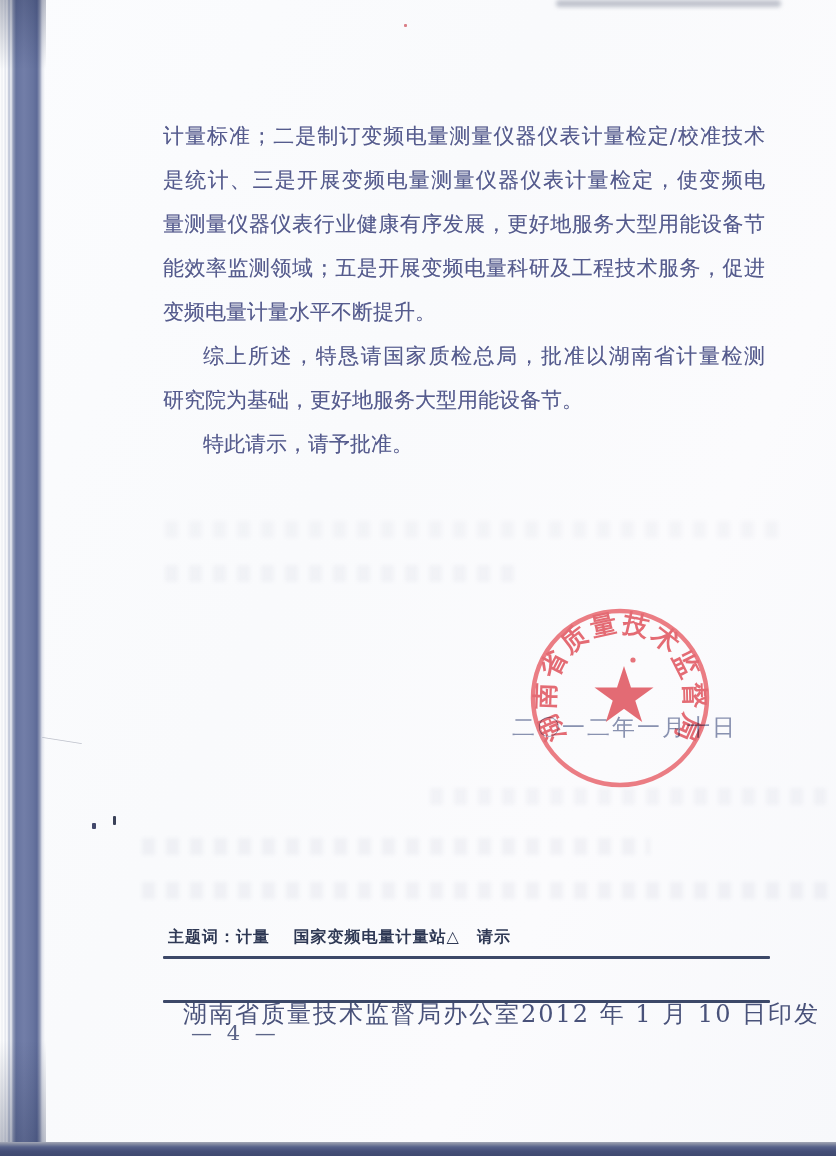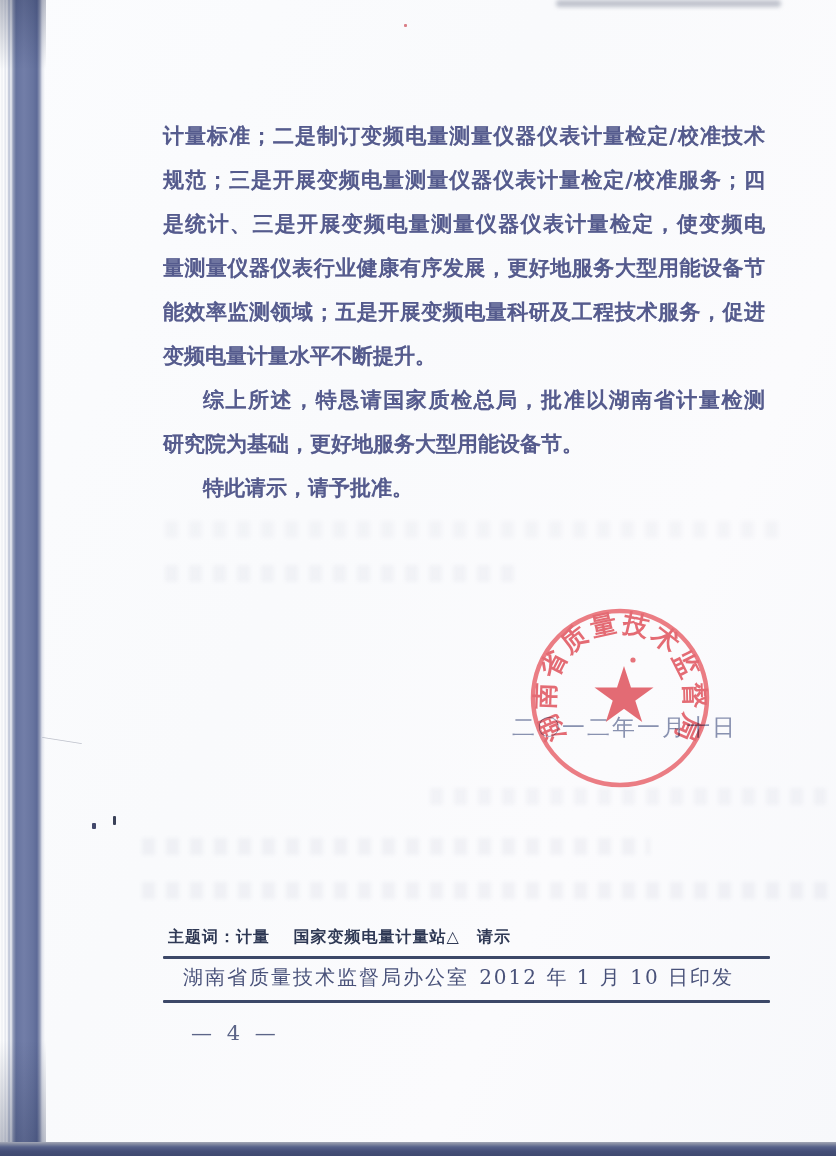--- a/index.html
+++ b/index.html
@@ -30,21 +30,21 @@
   .top-smudge{
     position:absolute;left:556px;top:0;width:225px;height:7px;border-radius:4px;
     background:rgba(118,124,144,.45);filter:blur(2px);
   }
   
   .body-text{
     position:absolute;left:163px;top:114px;width:602px;
     font-size:21px;line-height:44px;color:#555b8d;
     text-shadow:0 0 .6px rgba(85,91,141,.45);
   }
-  .bline{width:602px;box-sizing:border-box;font-weight:bold;}
+  .bline{width:602px;box-sizing:border-box;}
   .bline.just{text-align:justify;text-align-last:justify;}
   .bline.ind{padding-left:40px;}
   
   .ghost{
     position:absolute;height:17px;filter:blur(2px);
     background:repeating-linear-gradient(90deg,rgba(108,114,150,.55) 0 13px,rgba(108,114,150,0) 13px 24px);
   }
   
   .stamp{position:absolute;left:518px;top:596px;width:204px;height:204px;mix-blend-mode:multiply;opacity:.93;}
   .stamp svg{display:block;}
@@ -55,23 +55,23 @@
   }
   
   .subject-line{
     position:absolute;left:168px;top:927px;font-size:16px;font-weight:bold;
     color:#2e3854;letter-spacing:1px;white-space:nowrap;
   }
   .fdiv{position:absolute;left:163px;width:607px;height:3px;background:#3c4868;border-radius:1px;}
   .fdiv.top{top:956px;}
   .fdiv.bot{top:1000px;}
   .issuer-row{
-    position:absolute;left:163px;top:964px;width:607px;box-sizing:border-box;
+    position:absolute;left:163px;top:998px;width:607px;box-sizing:border-box;
     padding:0 36px 0 20px;display:flex;justify-content:space-between;
-    font-size:20px;color:#49527a;letter-spacing:2px;white-space:nowrap;align-items:center;
+    font-size:24px;color:#49527a;letter-spacing:2px;white-space:nowrap;align-items:center;
   }
   .page-num{
     position:absolute;left:191px;top:1021px;font-size:21px;color:#5c6588;letter-spacing:4px;white-space:nowrap;
   }
   .speck{position:absolute;border-radius:1px;}
   .scratch{position:absolute;left:42px;top:740px;width:40px;height:1px;background:rgba(118,124,144,.45);transform:rotate(9deg);}
 </style>
 </head>
 <body>
 
@@ -86,21 +86,20 @@
   <div class="speck" style="left:404px;top:24px;width:3px;height:3px;background:rgba(207,85,96,.75);"></div>
 
   <div class="ghost" style="left:165px;top:521px;width:618px;opacity:.09;"></div>
   <div class="ghost" style="left:165px;top:565px;width:358px;opacity:.11;"></div>
   <div class="ghost" style="left:430px;top:788px;width:396px;opacity:.11;"></div>
   <div class="ghost" style="left:142px;top:838px;width:508px;opacity:.13;"></div>
   <div class="ghost" style="left:142px;top:882px;width:688px;opacity:.13;"></div>
 
   <div class="body-text">
     <div class="bline just">计量标准；二是制订变频电量测量仪器仪表计量检定/校准技术</div>
-    <div class="bline just">规范；三是开展变频电量测量仪器仪表计量检定/校准服务；四</div>
     <div class="bline just">是统计、三是开展变频电量测量仪器仪表计量检定，使变频电</div>
     <div class="bline just">量测量仪器仪表行业健康有序发展，更好地服务大型用能设备节</div>
     <div class="bline just">能效率监测领域；五是开展变频电量科研及工程技术服务，促进</div>
     <div class="bline">变频电量计量水平不断提升。</div>
     <div class="bline just ind">综上所述，特恳请国家质检总局，批准以湖南省计量检测</div>
     <div class="bline">研究院为基础，更好地服务大型用能设备节。</div>
     <div class="bline ind">特此请示，请予批准。</div>
   </div>
 
   <div class="stamp">

